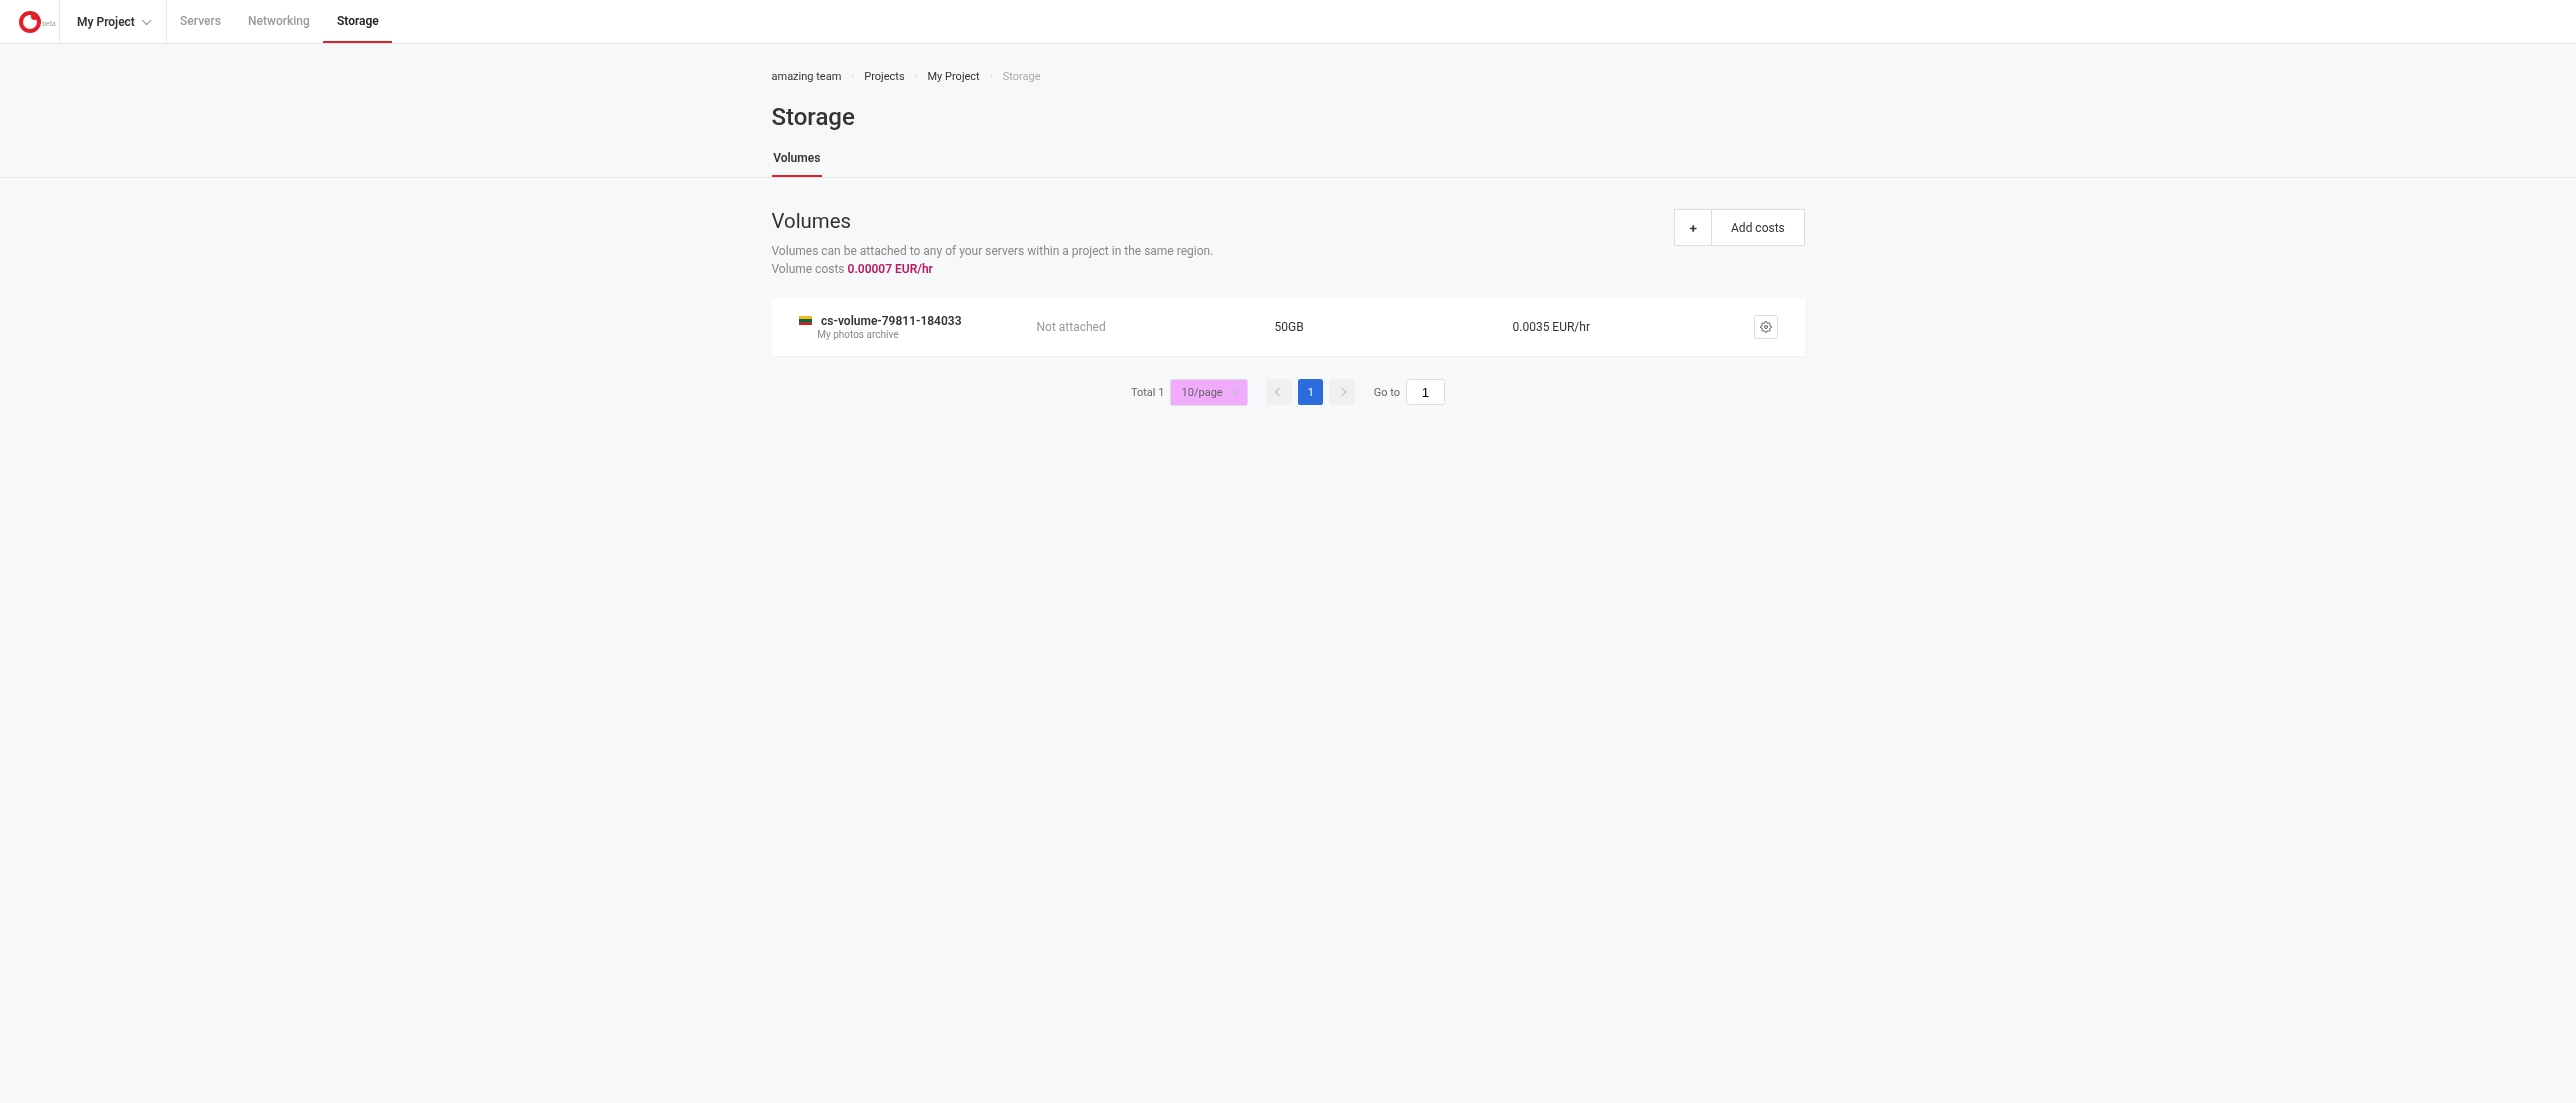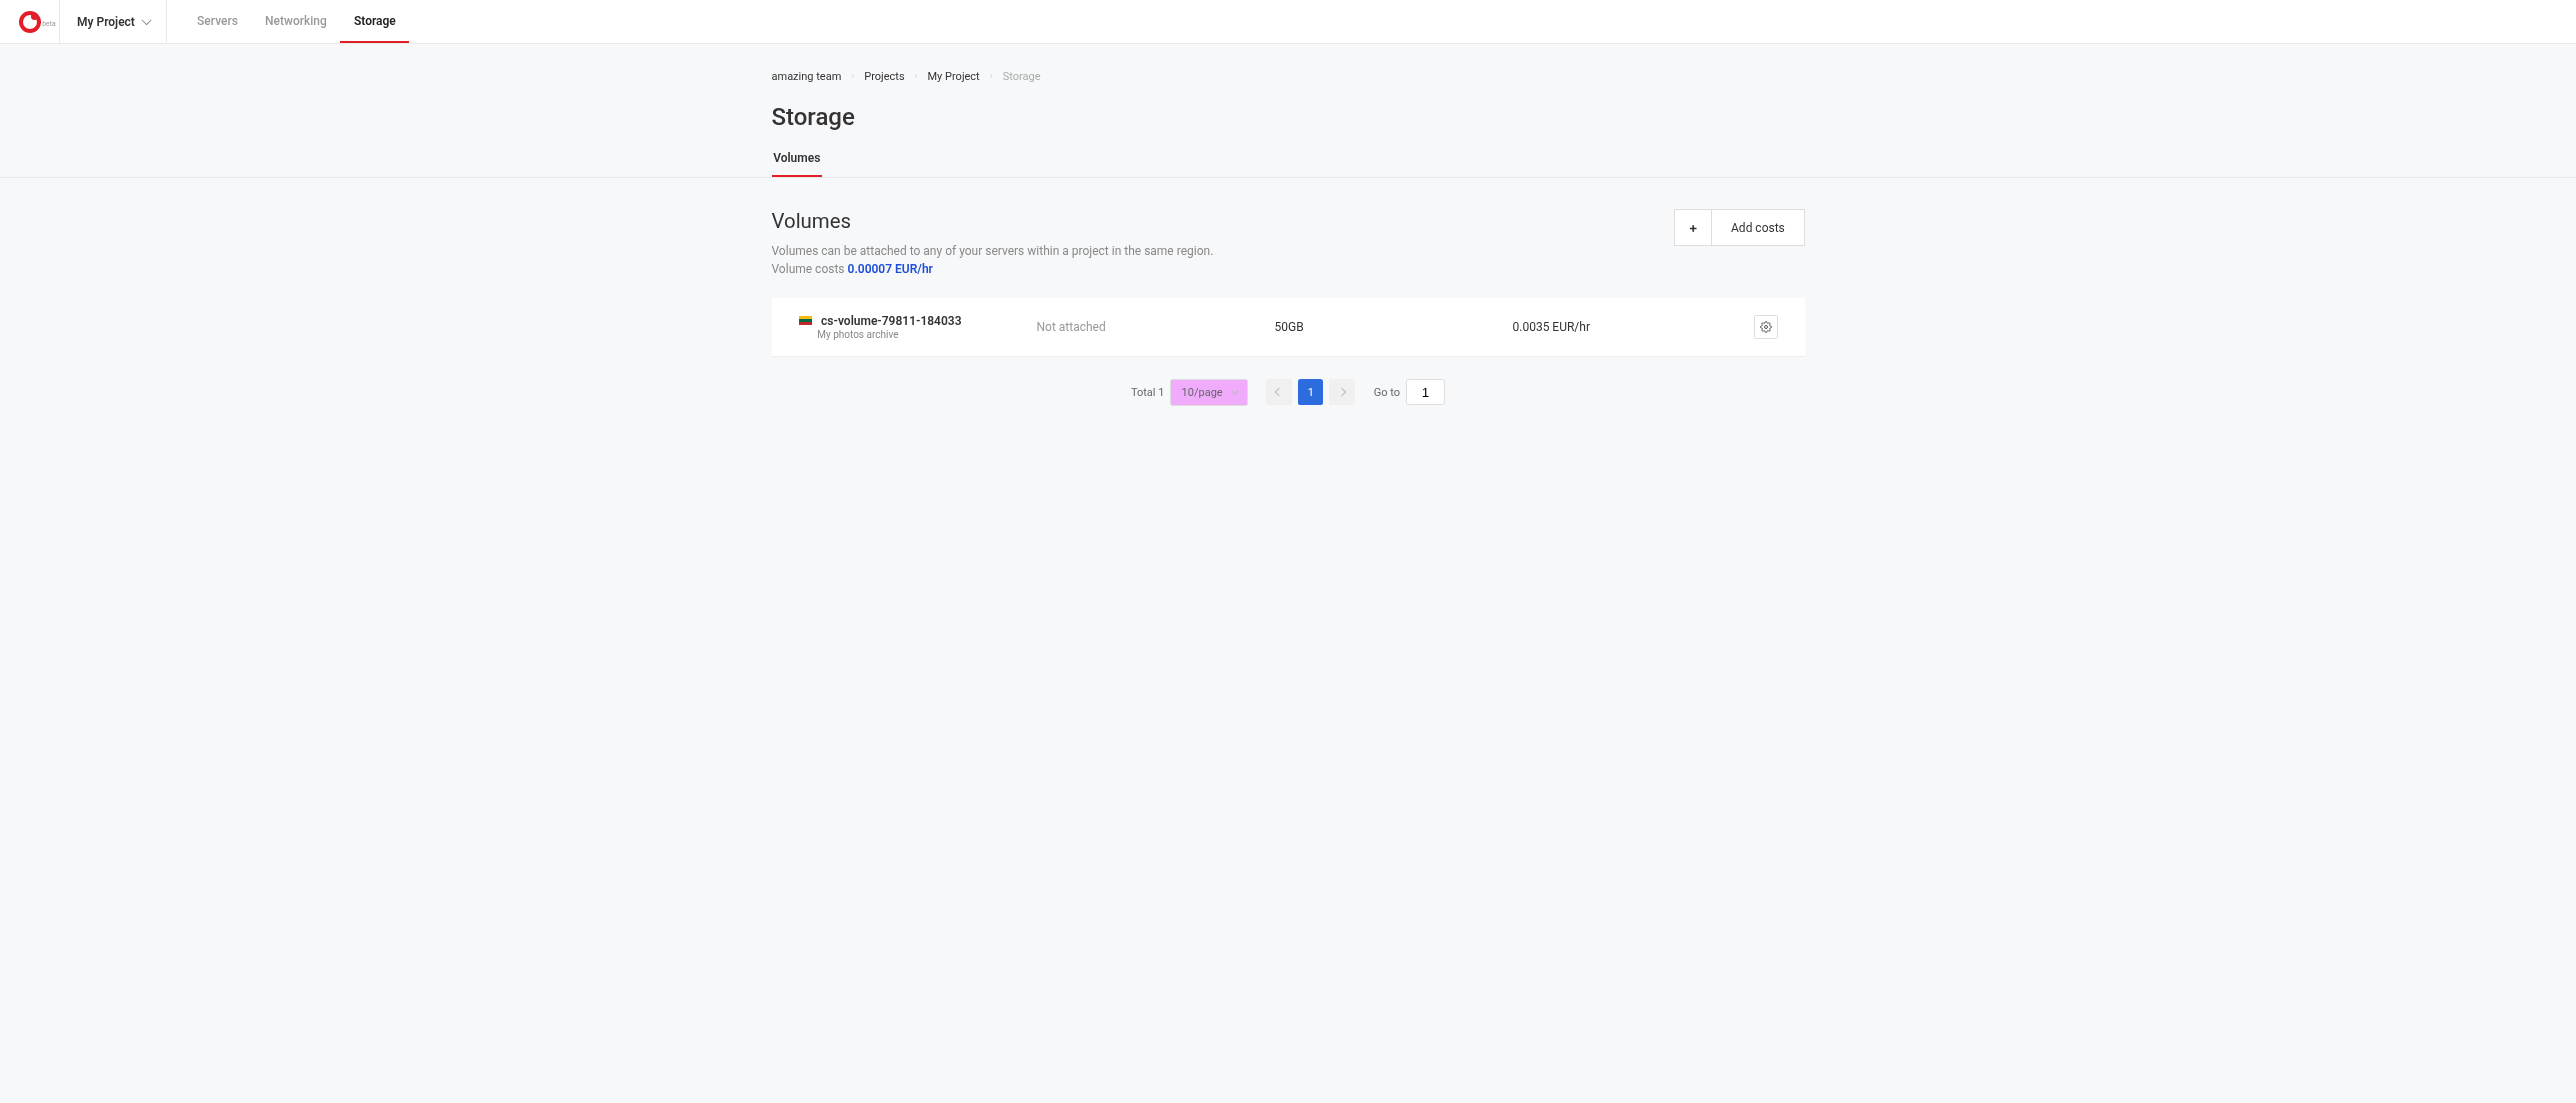--- a/index.html
+++ b/index.html
@@ -52,21 +52,20 @@
       padding: 0 17px;
       border-right: 0.9px solid #e8e8e8;
       font-weight: 600;
       cursor: pointer;
       gap: 6.8px;
     }
     .main-nav {
       display: flex;
       align-items: stretch;
       gap: 0;
-      padding-left: 17px;
     }
     .nav-item {
       display: flex;
       align-items: center;
       padding: 0 13.6px;
       color: #999;
       font-weight: 500;
       cursor: pointer;
       border-bottom: 2.6px solid transparent;
     }
@@ -122,21 +121,21 @@
     .section-header-left h2 {
       font-size: 20.4px;
       font-weight: 400;
       margin-bottom: 8.5px;
     }
     .section-header-left p {
       color: #888;
       font-size: 12px;
       line-height: 1.5;
     }
-    .section-header-left p b { color: #1d4ed8; font-weight: 600; }
+    .section-header-left p b { color: #be185d; font-weight: 600; }
     .add-button {
       display: flex;
       border: 0.9px solid #ddd;
       background: #fff;
       cursor: pointer;
       height: 37px;
       align-items: stretch;
     }
     .add-button .plus {
       width: 37px;

